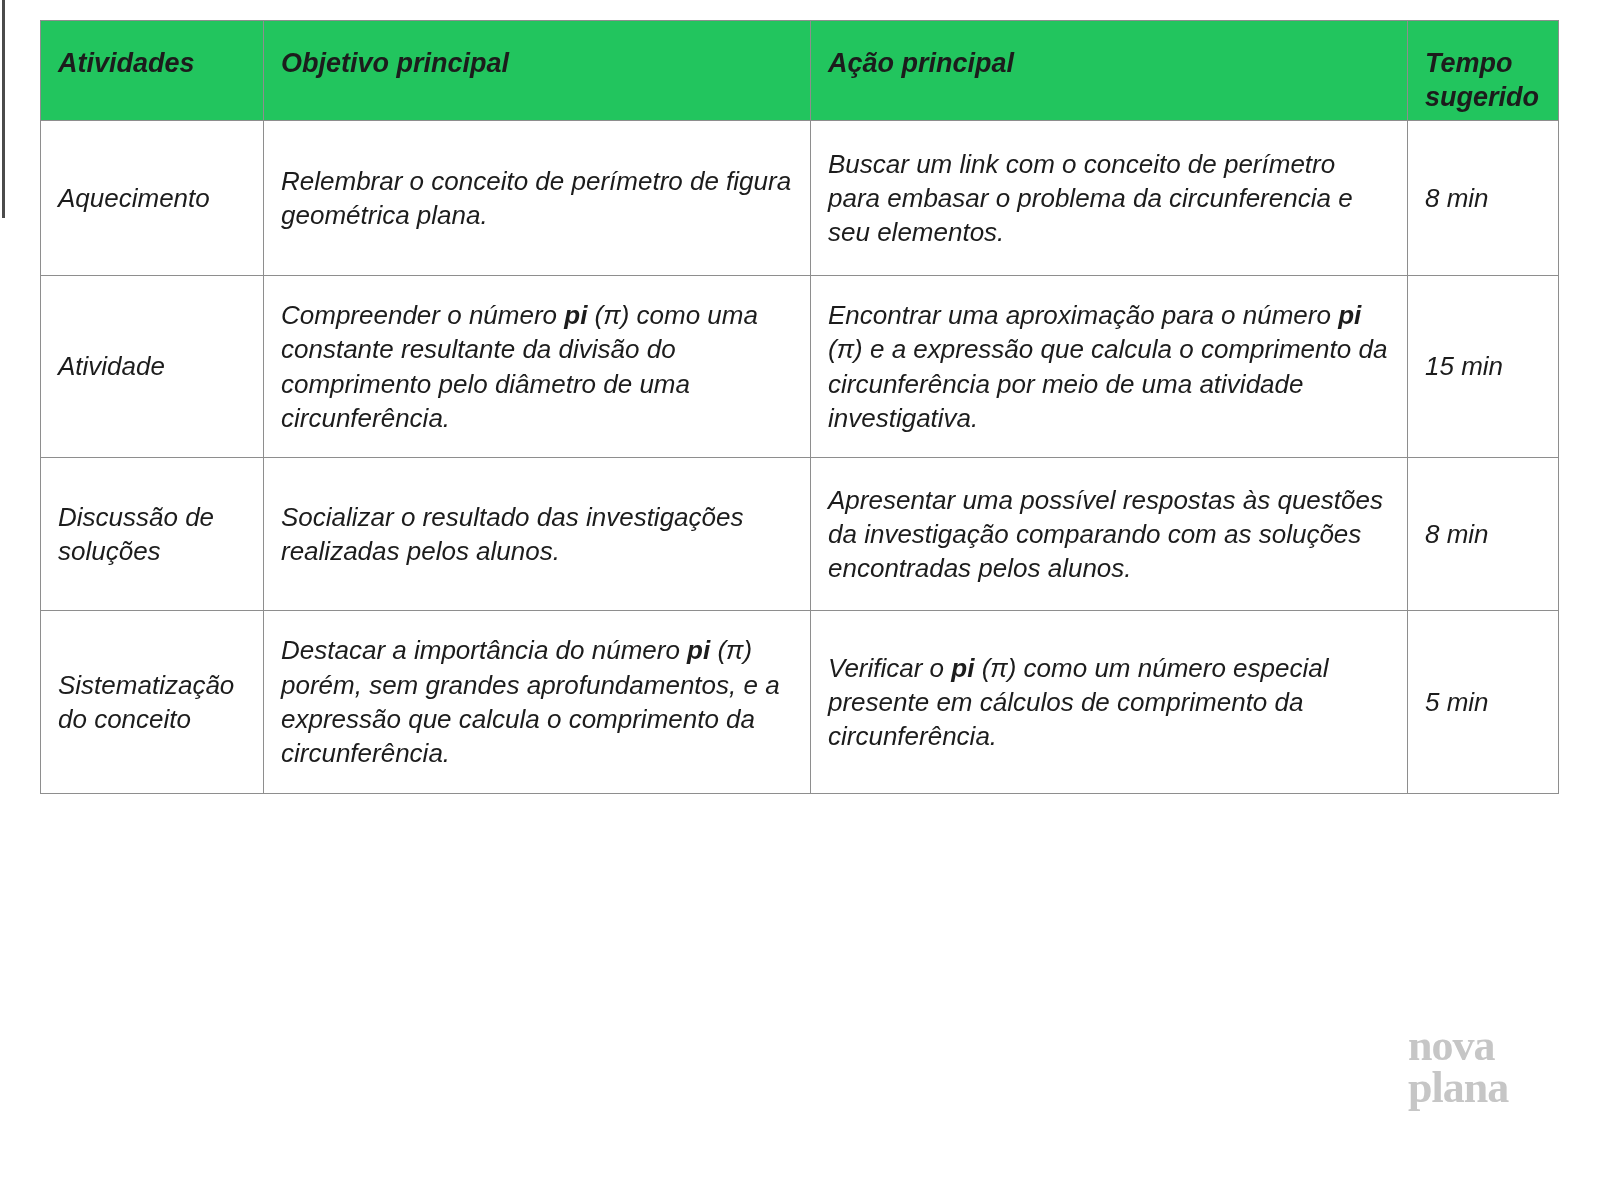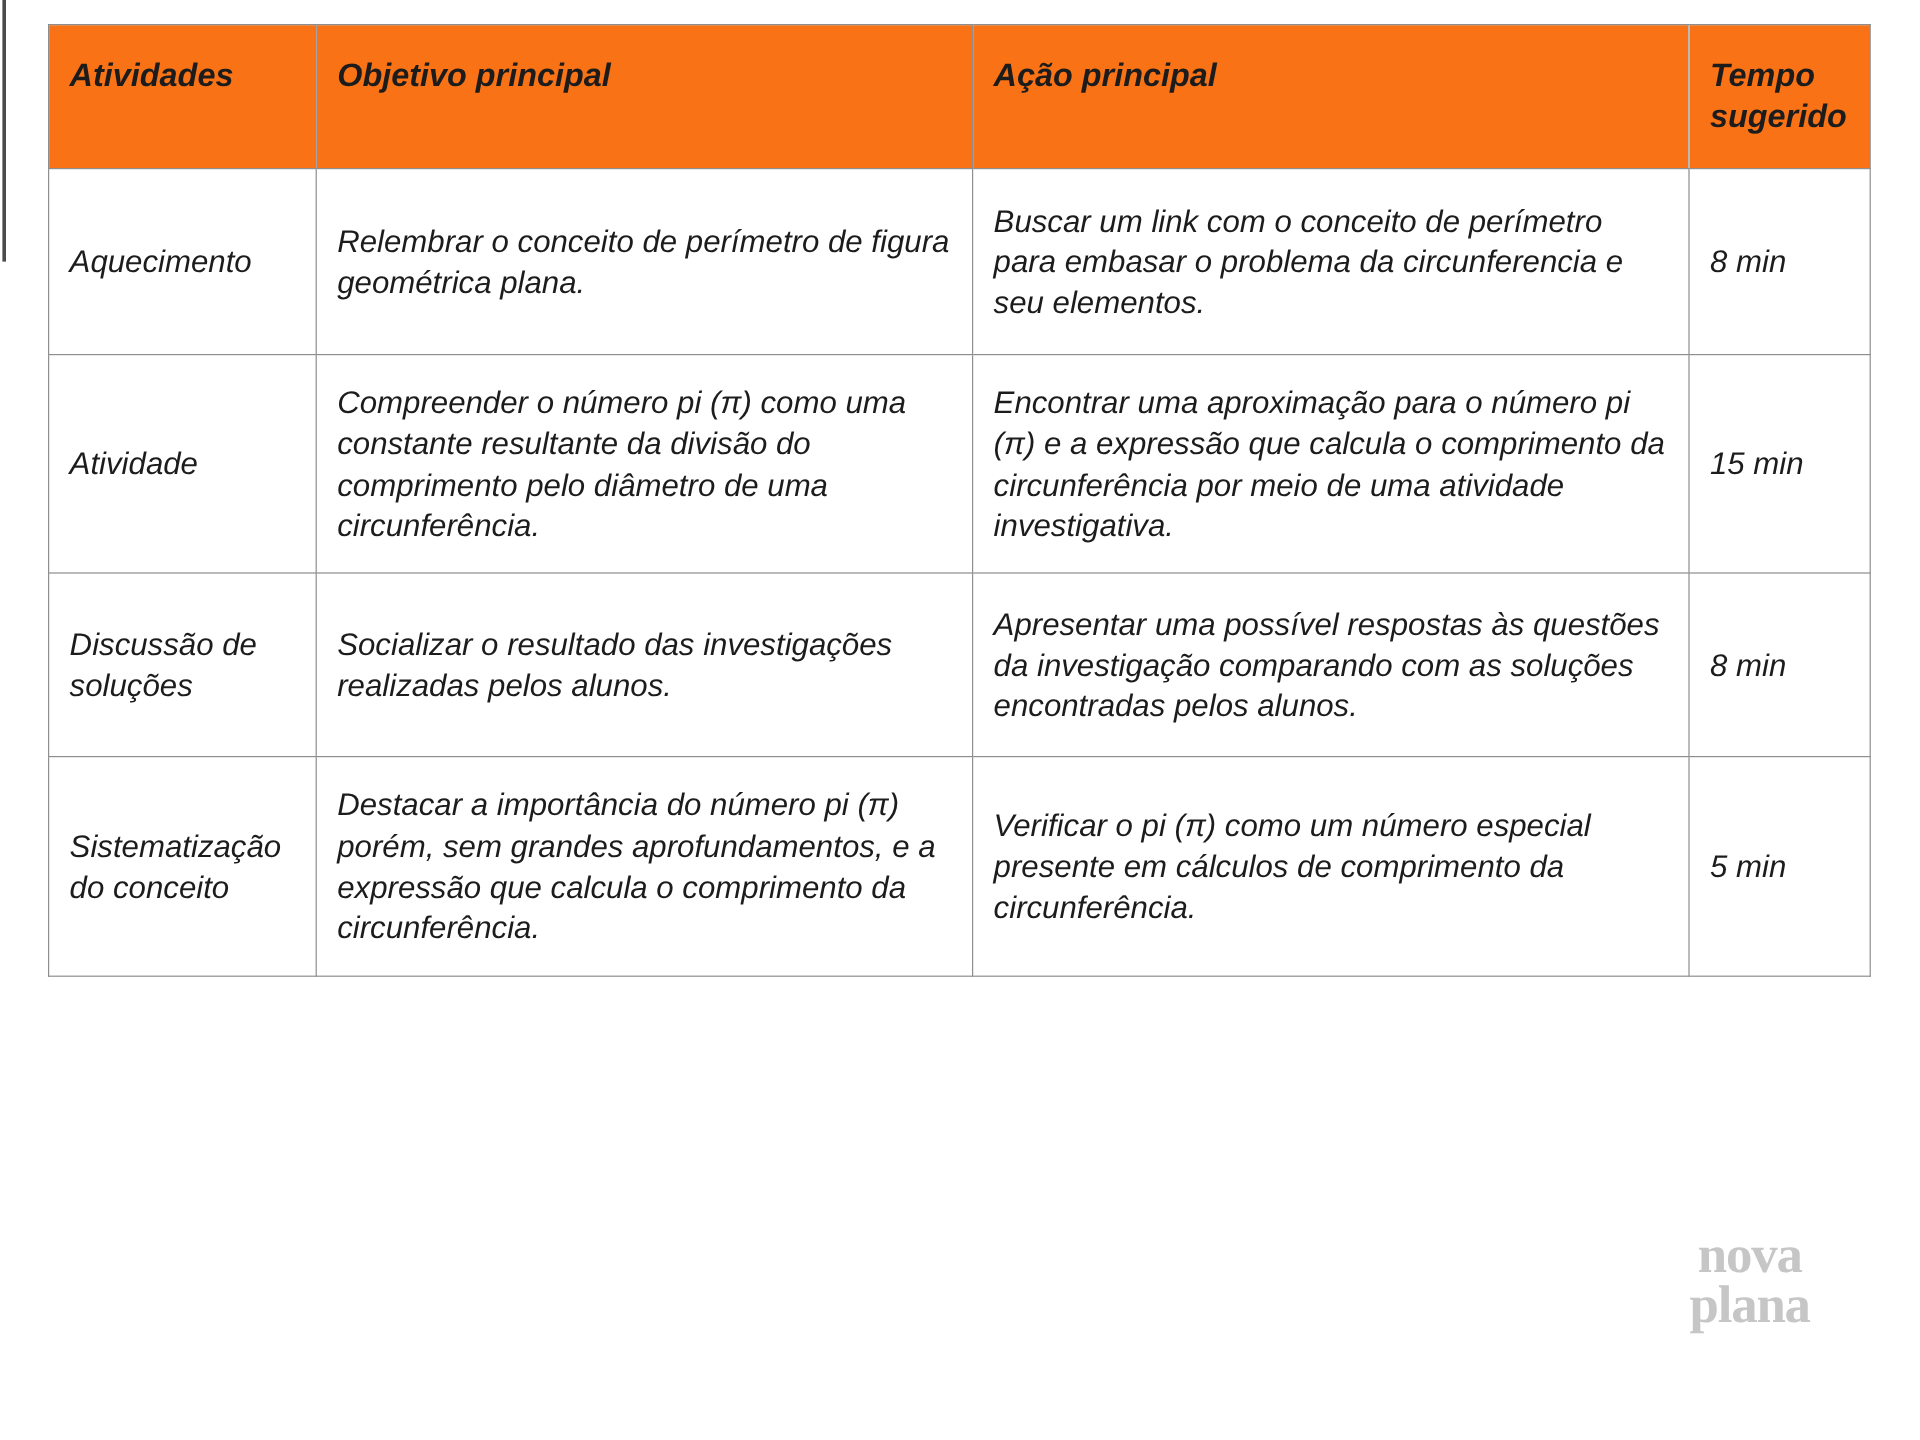--- a/index.html
+++ b/index.html
@@ -37,60 +37,59 @@
 
   table.plan th, table.plan td {
     border: 1px solid #8e8e8e;
     font-style: italic;
     color: #1c1c1c;
     text-align: left;
     overflow: hidden;
   }
 
   table.plan th {
-    background: #f97316;
+    background: #22c55e;
     vertical-align: top;
     font-size: 27px;
     font-weight: bold;
     padding: 26px 16px 0 17px;
     line-height: 1.25;
-    height: 120px;
+    height: 100px;
     box-sizing: border-box;
   }
 
   table.plan td {
     background: #ffffff;
     vertical-align: middle;
     font-size: 26px;
     font-weight: normal;
     padding: 8px 16px 8px 17px;
     line-height: 1.32;
     box-sizing: border-box;
   }
 
   tr.r1 td { height: 155px; }
   tr.r2 td { height: 182px; }
   tr.r3 td { height: 153px; }
   tr.r4 td { height: 183px; }
   tr.r5 td { height: 120px; }
   tr.r6 td { height: 125px; }
 
-  td b { font-weight: normal; }
+  td b { font-weight: bold; }
 
   .logo {
     position: absolute;
     left: 1408px;
     top: 1028px;
     font-family: "Liberation Serif", serif;
     font-weight: bold;
     font-size: 44px;
     line-height: 0.82;
     color: #c6c6c6;
     letter-spacing: -1px;
-    text-align: center;
   }
   .logo .l2 { margin-top: 6px; }
 </style>
 </head>
 <body>
 
 <div class="left-bar" style="background: rgb(75, 75, 75);"></div>
 
 <table class="plan">
   <colgroup>

